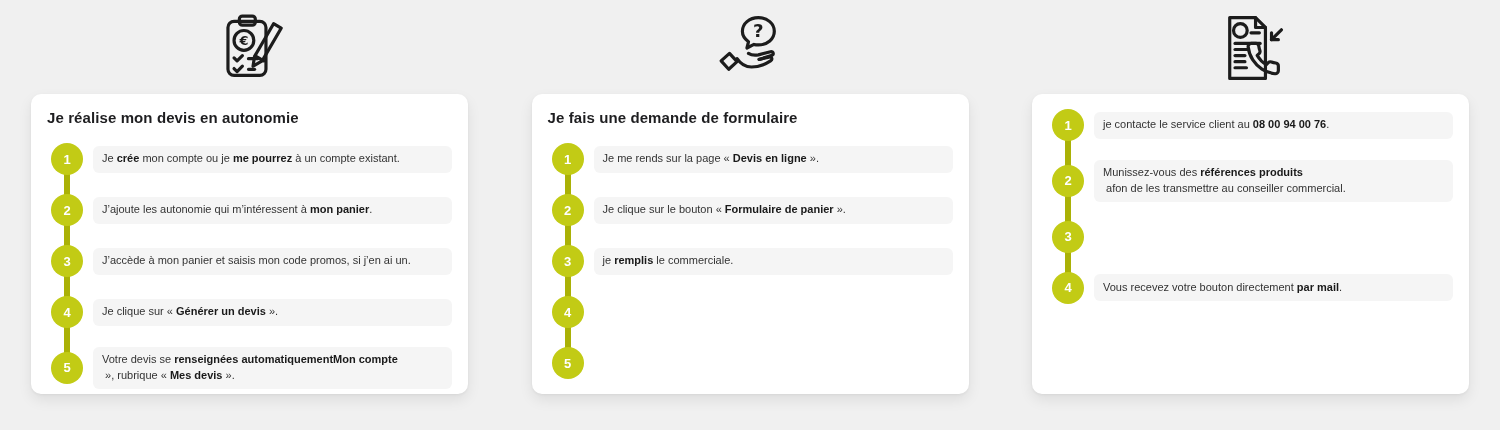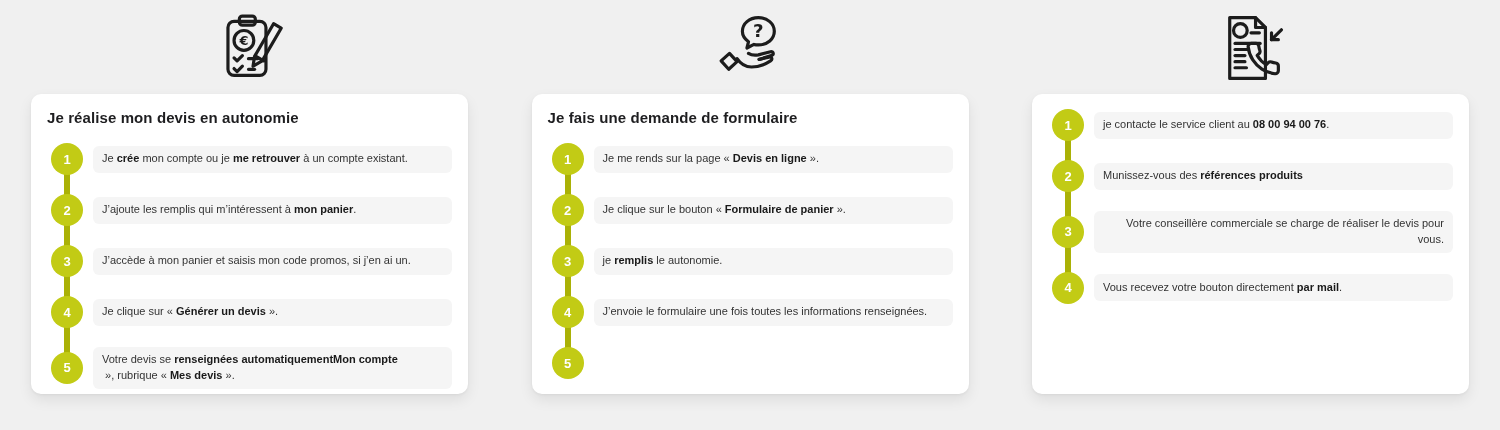--- a/index.html
+++ b/index.html
@@ -127,29 +127,29 @@
     <div class="card">
       <h2 class="card-title">Je réalise mon devis en autonomie</h2>
       <div class="steps">
           <div class="connector" style="top: 16px; height: 216.906px; left: 17px;"></div>
   <div class="step">
     <div class="step-num">1</div>
     <div class="step-text">
               <span>Je </span>
               <b>crée</b>
               <span> mon compte ou je </span>
-              <b>me retrouver</b>
+              <b>me pourrez</b>
               <span> à un compte existant.</span>
             </div>
   </div>
 
   <div class="step">
     <div class="step-num">2</div>
     <div class="step-text">
-              <span>J’ajoute les remplis qui m’intéressent à </span>
+              <span>J’ajoute les autonomie qui m’intéressent à </span>
               <b>mon panier</b>
               <span>.</span>
             </div>
   </div>
 
   <div class="step">
     <div class="step-num">3</div>
     <div class="step-text">
               <span>J’accède à mon panier et saisis mon code promos, si j’en ai un.</span>
             </div>
@@ -211,29 +211,26 @@
               <b>Formulaire de panier</b>
               <span> ».</span>
             </div>
   </div>
 
   <div class="step">
     <div class="step-num">3</div>
     <div class="step-text">
               <span>je </span>
               <b>remplis</b>
-              <span> le autonomie.</span>
+              <span> le commerciale.</span>
             </div>
   </div>
 
   <div class="step">
     <div class="step-num">4</div>
-    <div class="step-text">
-              <span>J’envoie le formulaire une fois toutes les informations renseignées.</span>
-            </div>
   </div>
 
   <div class="step">
     <div class="step-num">5</div>
   </div>
 </div>
     </div>
   </section>
 
   <section class="column">
@@ -267,28 +264,26 @@
               <b>08 00 94 00 76</b>
               <span>.</span>
             </div>
   </div>
 
   <div class="step">
     <div class="step-num">2</div>
     <div class="step-text">
               <span>Munissez-vous des </span>
               <b>références produits</b>
+              <span> afon de les transmettre au conseiller commercial.</span>
             </div>
   </div>
 
   <div class="step">
     <div class="step-num">3</div>
-    <div class="step-text">
-              <span>Votre conseillère commerciale se charge de réaliser le devis pour vous.</span>
-            </div>
   </div>
 
   <div class="step">
     <div class="step-num">4</div>
     <div class="step-text">
               <span>Vous recevez votre bouton directement </span>
               <b>par mail</b>
               <span>.</span>
             </div>
   </div>

